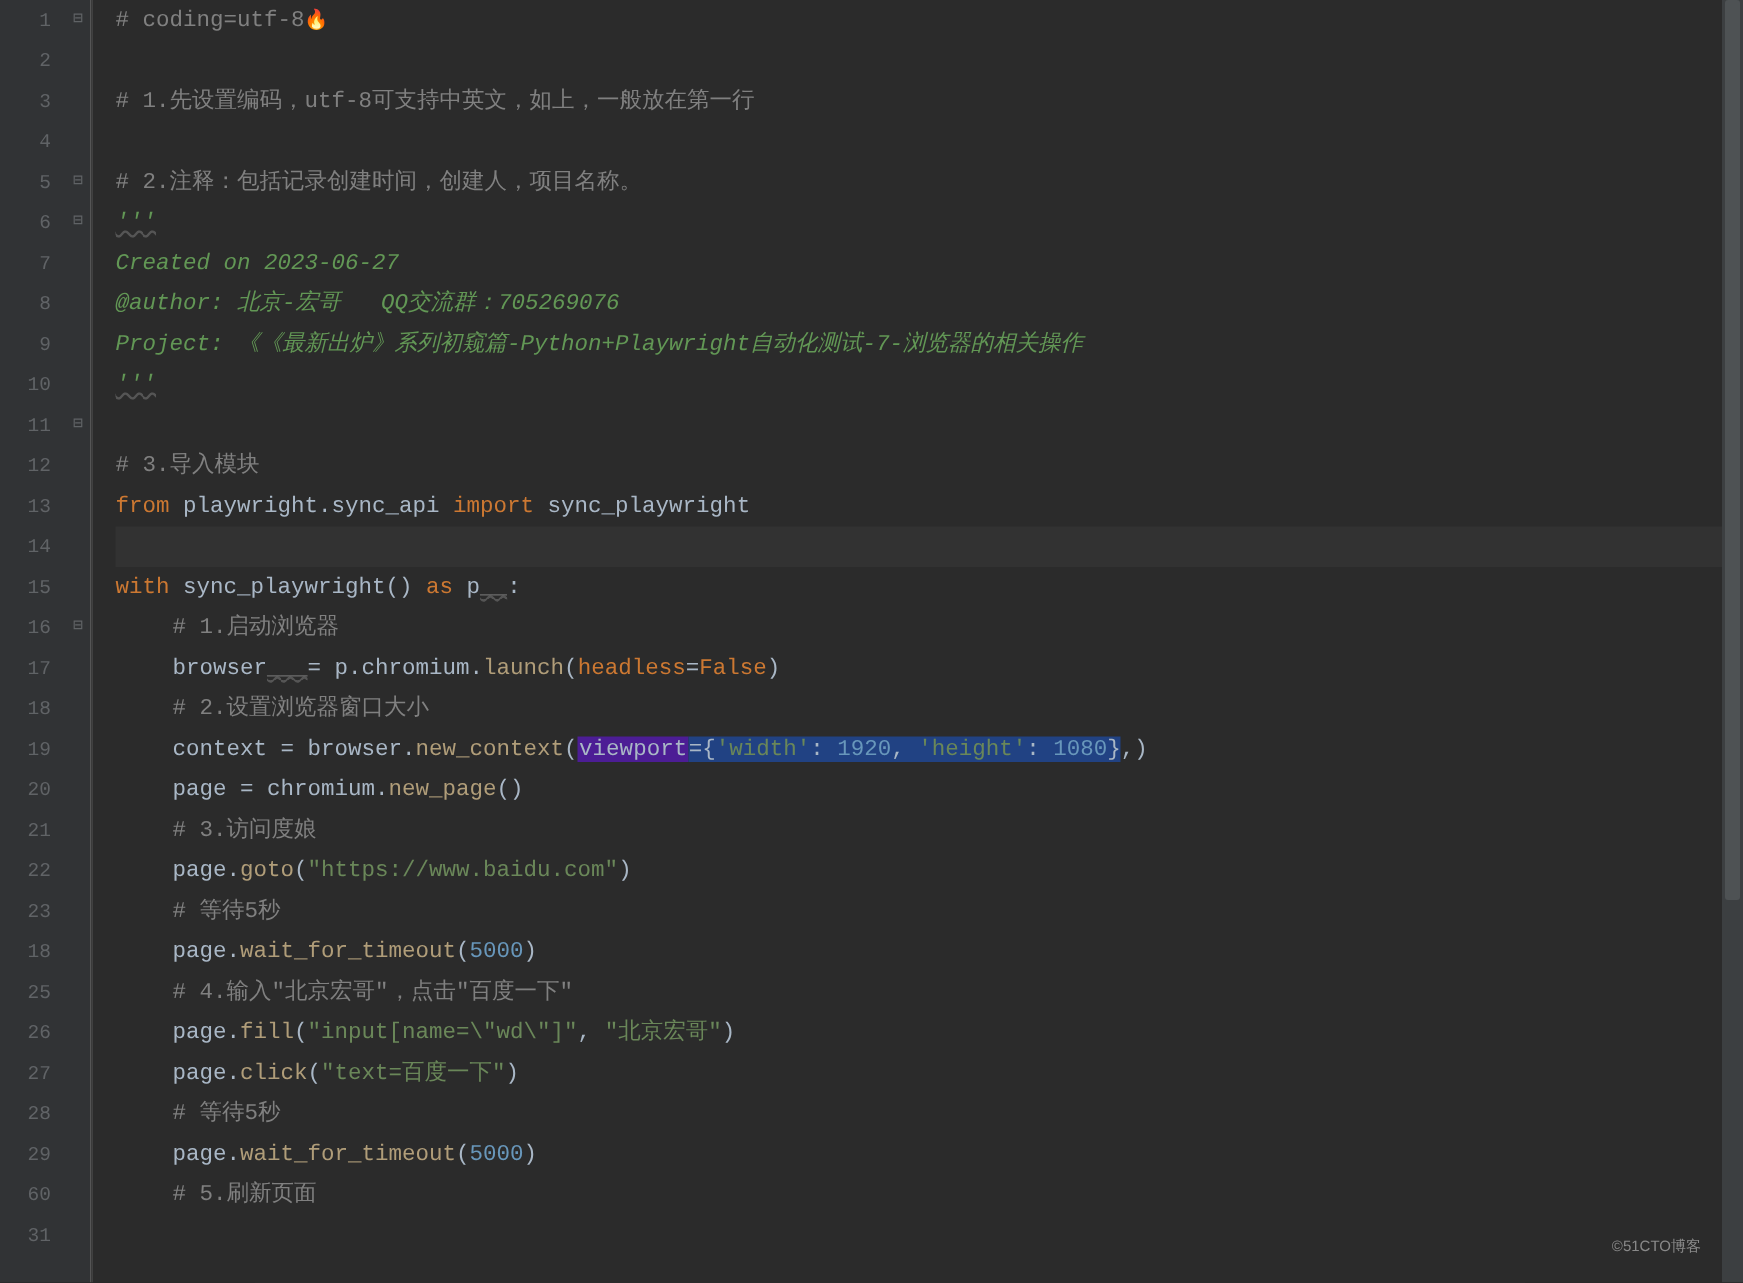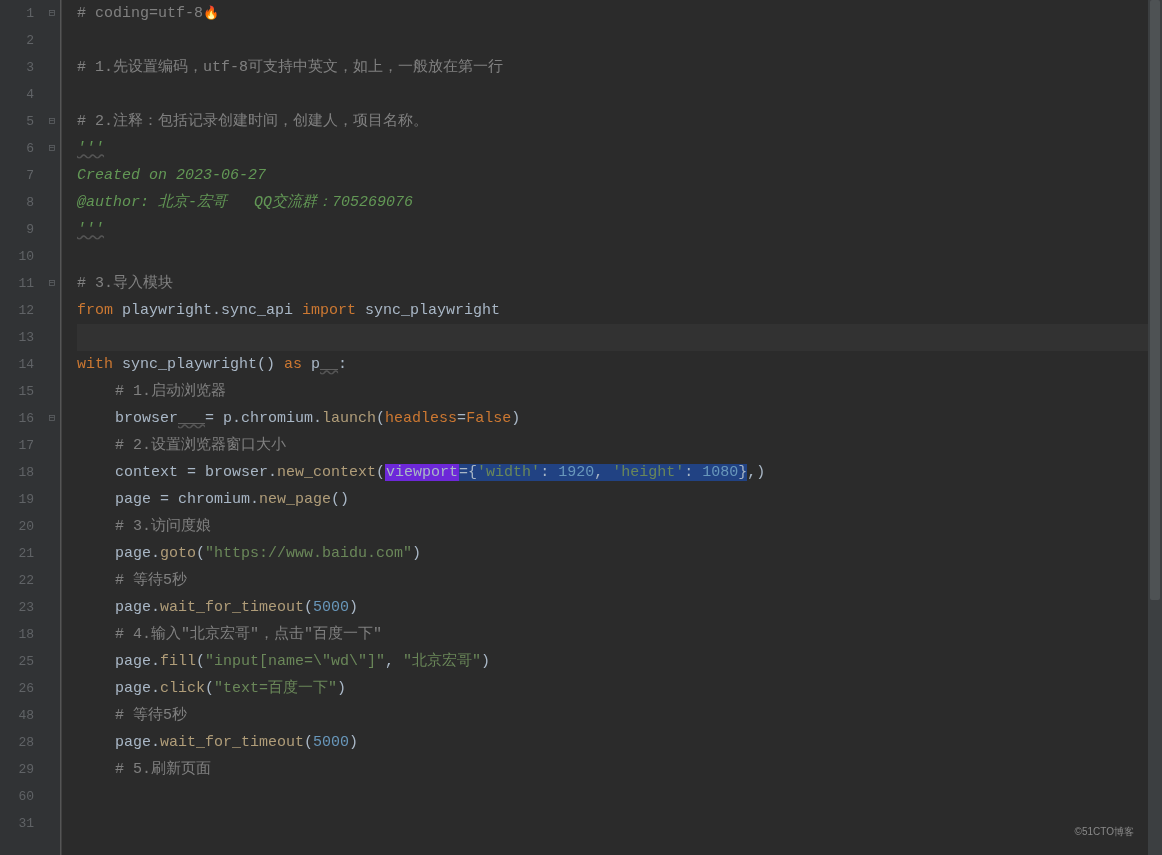--- a/index.html
+++ b/index.html
@@ -67,21 +67,21 @@
   .t-comment { color: #808080; margin-top: 33px; }
   .t-docstring { color: #629755; font-style: italic; }
   .t-keyword { color: #cc7832; }
   .t-ident { color: #a9b7c6; }
   .t-func { color: #b09d79; }
   .t-string { color: #6a8759; }
   .t-number { color: #6897bb; }
   .t-bool { color: #cc7832; }
   .t-punct { color: #a9b7c6; }
   .t-sel { background: #214283; text-align: right; }
-  .t-param-hl { background: #6d28d9; color: #a9b7c6; padding: 0 1px; }
+  .t-param-hl { background: #4c1d95; color: #a9b7c6; padding: 0 1px; }
   .t-weak { color: #787878; }
   .wavy {
     text-decoration-line: underline;
     text-decoration-style: wavy;
     text-decoration-color: #555;
   }
   .fire-icon { color: #bbbbbb; font-size: 13px; }
   .scrollbar-v {
     position: absolute;
     right: 0; top: 0;
@@ -131,21 +131,21 @@
     <div class="ln">17</div>
     <div class="ln">18</div>
     <div class="ln">19</div>
     <div class="ln">20</div>
     <div class="ln">21</div>
     <div class="ln">22</div>
     <div class="ln">23</div>
     <div class="ln">18</div>
     <div class="ln">25</div>
     <div class="ln">26</div>
-    <div class="ln">48</div>
+    <div class="ln">27</div>
     <div class="ln">28</div>
     <div class="ln">29</div>
     <div class="ln">60</div>
     <div class="ln">31</div>
   </div>
 
   <div class="fold-col">
     <div class="fold-mark">⊟</div>
     <div class="fold-mark"></div>
       <div class="fold-mark"></div>
@@ -170,20 +170,21 @@
     <div class="vline"></div>
 
     <div class="code-line"><span class="t-comment"># coding=utf-8</span><span class="fire-icon">🔥</span></div>
     <div class="code-line"></div>
     <div class="code-line"><span class="t-comment"># 1.先设置编码，utf-8可支持中英文，如上，一般放在第一行</span></div>
     <div class="code-line"></div>
     <div class="code-line"><span class="t-comment"># 2.注释：包括记录创建时间，创建人，项目名称。</span></div>
     <div class="code-line"><span class="t-docstring wavy">'''</span></div>
     <div class="code-line"><span class="t-docstring">Created on 2023-06-27</span></div>
     <div class="code-line"><span class="t-docstring">@author: 北京-宏哥   QQ交流群：705269076</span></div>
+    <div class="code-line"><span class="t-docstring">Project: 《《最新出炉》系列初窥篇-Python+Playwright自动化测试-7-浏览器的相关操作</span></div>
     <div class="code-line"><span class="t-docstring wavy">'''</span></div>
     <div class="code-line"></div>
     <div class="code-line"><span class="t-comment"># 3.导入模块</span></div>
     <div class="code-line"><span class="t-keyword">from</span><span class="t-ident"> playwright.sync_api </span><span class="t-keyword">import</span><span class="t-ident"> sync_playwright</span></div>
     <div class="code-line current-line"></div>
     <div class="code-line"><span class="t-keyword">with</span><span class="t-ident"> sync_playwright() </span><span class="t-keyword">as</span><span class="t-ident"> p</span><span class="t-weak wavy">__</span><span class="t-punct">:</span></div>
     <div class="code-line indent1"><span class="t-comment"># 1.启动浏览器</span></div>
     <div class="code-line indent1"><span class="t-ident">browser</span><span class="t-weak wavy">___</span><span class="t-ident">= p.chromium.</span><span class="t-func">launch</span><span class="t-punct">(</span><span class="t-keyword">headless</span><span class="t-punct">=</span><span class="t-bool">False</span><span class="t-punct">)</span></div>
     <div class="code-line indent1"><span class="t-comment"># 2.设置浏览器窗口大小</span></div>
     <div class="code-line indent1"><span class="t-ident">context = browser.</span><span class="t-func">new_context</span><span class="t-punct">(</span><span class="t-param-hl">viewport</span><span class="t-sel"><span class="t-punct">={</span><span class="t-string">'width'</span><span class="t-punct">: </span><span class="t-number">1920</span><span class="t-punct">, </span><span class="t-string">'height'</span><span class="t-punct">: </span><span class="t-number">1080</span><span class="t-punct">}</span></span><span class="t-punct">,)</span></div>

